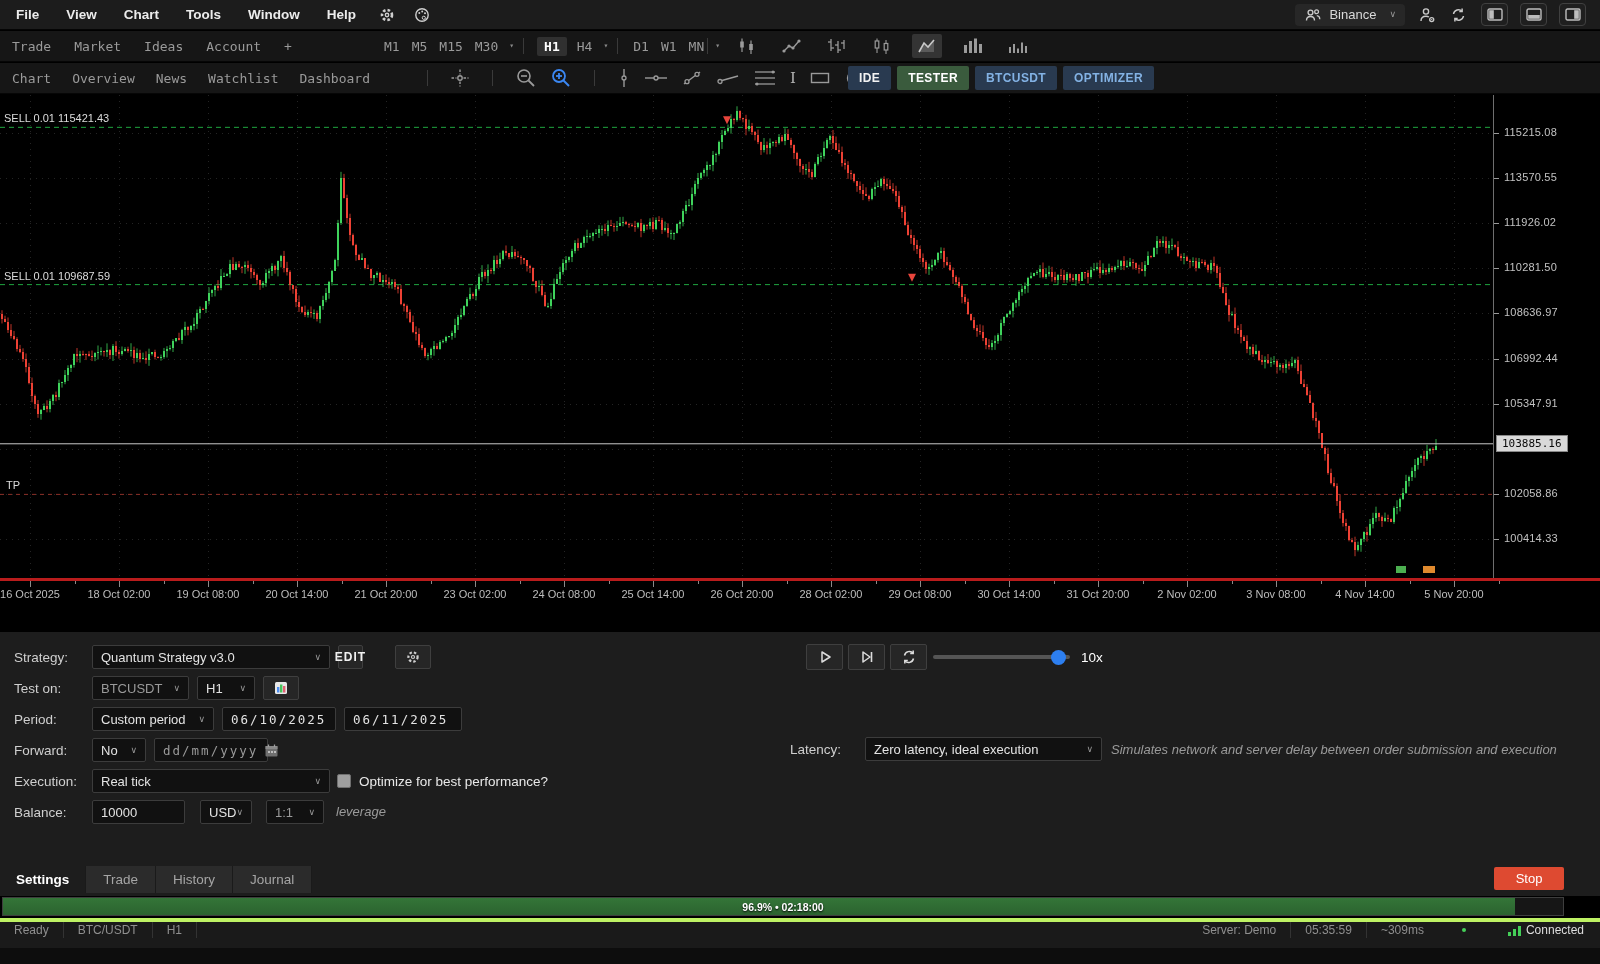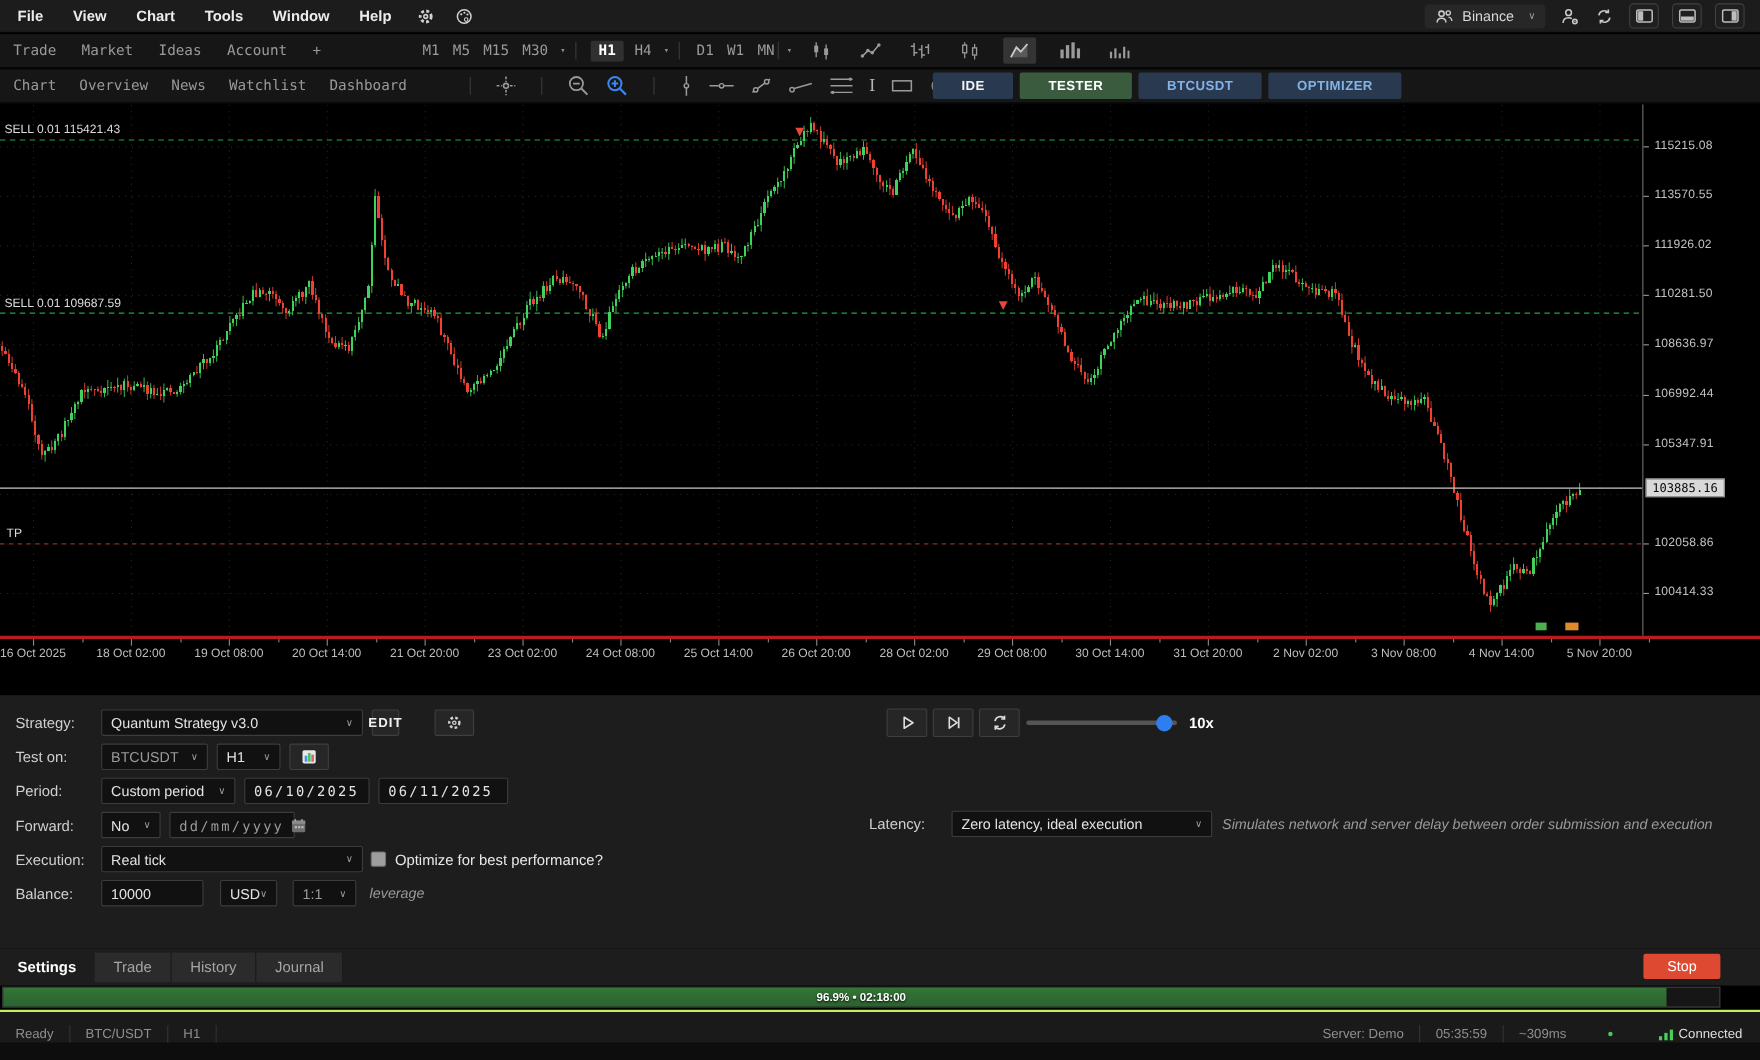--- a/index.html
+++ b/index.html
@@ -39,21 +39,21 @@
   .icobox.active{background:#343434;}
 
   
   #toolbar3{position:absolute;top:63px;left:0;right:0;height:31px;background:#161616;
             border-bottom:1px solid #060606;}
   .tb3-nav{position:absolute;left:12px;top:0;height:100%;display:flex;align-items:center;gap:21px;
            font-size:13px;color:#9a9a9a;}
   .draw-tools{position:absolute;left:418px;top:0;height:100%;display:flex;align-items:center;gap:13px;}
   .texttool{font-family:"DejaVu Serif",serif;font-size:15px;color:#b4b4b4;}
   .modes{position:absolute;left:848px;top:0;height:100%;display:flex;align-items:center;gap:6px;}
-  .mode-btn{height:24px;display:flex;align-items:center;padding:0 26px;border-radius:2px;
+  .mode-btn{height:24px;display:flex;align-items:center;padding:0 11px;border-radius:2px;
             font-size:12px;font-weight:bold;letter-spacing:.4px;background:#293a50;color:#83b2e4;}
   .mode-btn.white{color:#f2f2f2;}
   .mode-btn.active{background:#3a5b3d;color:#fff;}
 
   
   #chart-wrap{position:absolute;top:95px;left:0;width:1600px;height:505px;background:#000;}
   #chart-svg{position:absolute;left:0;top:0;}
   #price-axis{position:absolute;left:1493px;top:0;width:107px;height:483px;border-left:1px solid #6e6e6e;}
   .axis-price{position:absolute;left:10px;font-size:11px;color:#c2c2c2;letter-spacing:.2px;}
   .axis-tick{position:absolute;left:0;width:5px;height:1px;background:#9a9a9a;}
@@ -94,21 +94,21 @@
   #bottom-tabs{position:absolute;top:862px;left:0;right:0;height:34px;background:#1d1d1d;
                display:flex;align-items:center;}
   #stop-btn{position:absolute;right:36px;top:5px;width:70px;height:23px;background:#de4a31;color:#fff;
             border-radius:2px;display:flex;align-items:center;justify-content:center;font-size:13px;}
   #progress{position:absolute;top:897px;left:2px;width:1562px;height:19px;background:#161616;
             border:1px solid #3e3e3e;}
   #progress-fill{position:absolute;left:0;top:0;bottom:0;background:linear-gradient(#347538,#2b632f);}
   #progress-text{position:absolute;left:0;right:0;top:3px;text-align:center;font-size:10.5px;
                  font-weight:bold;color:#fff;text-shadow:0 1px 2px #000;}
   #statusbar{position:absolute;top:918px;left:0;right:0;height:30px;background:#1a1a1a;
-             border-top:2px solid #bef264;display:flex;align-items:flex-end;font-size:12px;color:#8f8f8f;}
+             border-top:4px solid #bef264;display:flex;align-items:flex-start;font-size:12px;color:#8f8f8f;}
   .sb-item{padding:0 14px;display:flex;align-items:center;height:16px;border-right:1px solid #333;}
   .sb-item.nb{border-right:none;}
   #sb-right{margin-left:auto;display:flex;align-items:center;}
   .sb-dot{width:4px;height:4px;border-radius:50%;background:#44cf58;margin:0 42px 0 24px;}
   .sb-conn{display:flex;align-items:center;gap:5px;color:#dedede;padding-right:16px;}
   #bottom-strip{position:absolute;top:948px;left:0;right:0;height:16px;background:#0d0d0d;}
 </style>
 </head>
 <body>
 
@@ -1544,21 +1544,21 @@
     <div class="btn" style="left:890px;top:12px;width:37px;height:26px">
       <svg width="16" height="16">
           <path d="M3.5 6.5a5 5 0 0 1 8.7-2.3" fill="none" stroke="#dcdcdc" stroke-width="1.5"></path>
           <path d="M12.2 1.6v3h-3" fill="none" stroke="#dcdcdc" stroke-width="1.5"></path>
           <path d="M12.5 9.5a5 5 0 0 1-8.7 2.3" fill="none" stroke="#dcdcdc" stroke-width="1.5"></path>
           <path d="M3.8 14.4v-3h3" fill="none" stroke="#dcdcdc" stroke-width="1.5"></path>
         </svg>
     </div>
     <div class="slider-track" style="left:933px;top:23px;width:137px"></div>
     <div class="slider-thumb" style="left:1051px;top:18px"></div>
-    <span class="f-label" style="left:1081px;top:18px;font-weight:bold;color:#fff">10x</span>
+    <span class="f-label" style="left:1081px;top:18px;font-weight:normal;color:#fff">10x</span>
 
     <span class="f-label" style="left:790px;top:110px">Latency:</span>
     <div class="box" style="left:865px;top:105px;width:237px">
       <span>Zero latency, ideal execution</span>
       <span class="chev">∨</span>
     </div>
     <span class="italic" style="position:absolute;left:1111px;top:110px;font-size:13px">Simulates network and server delay between order submission and execution</span>
   </div>
 
   <div id="bottom-tabs">

